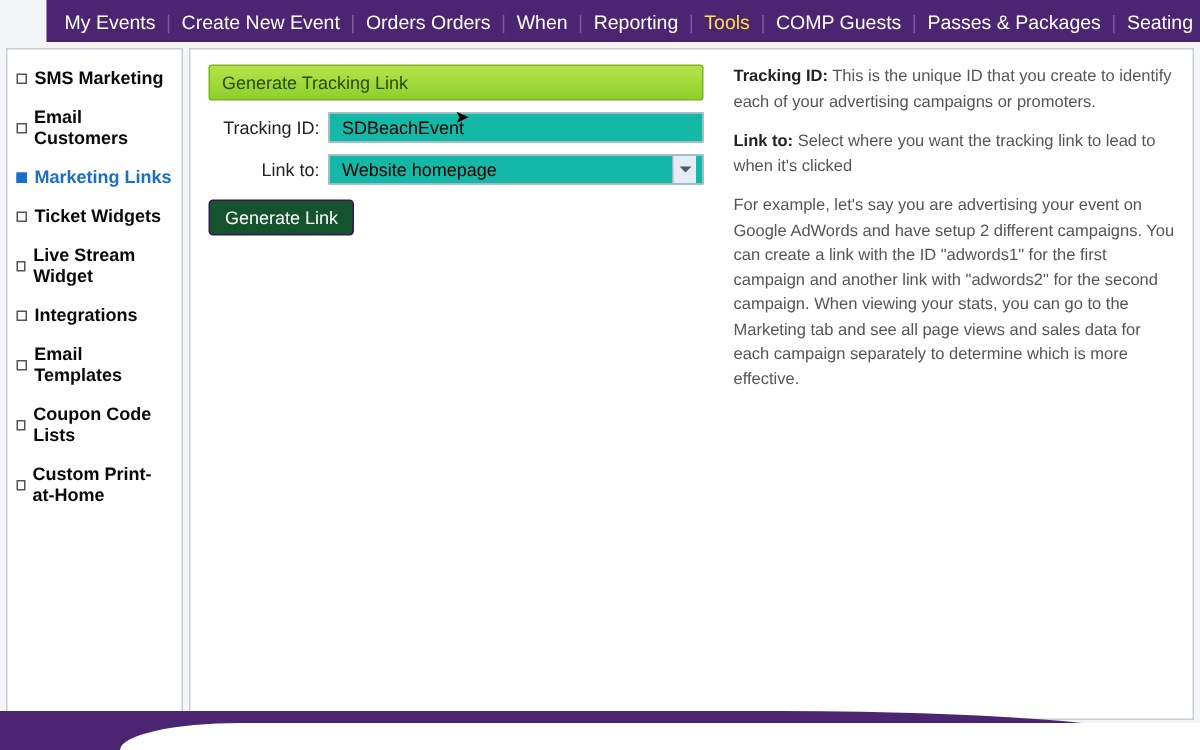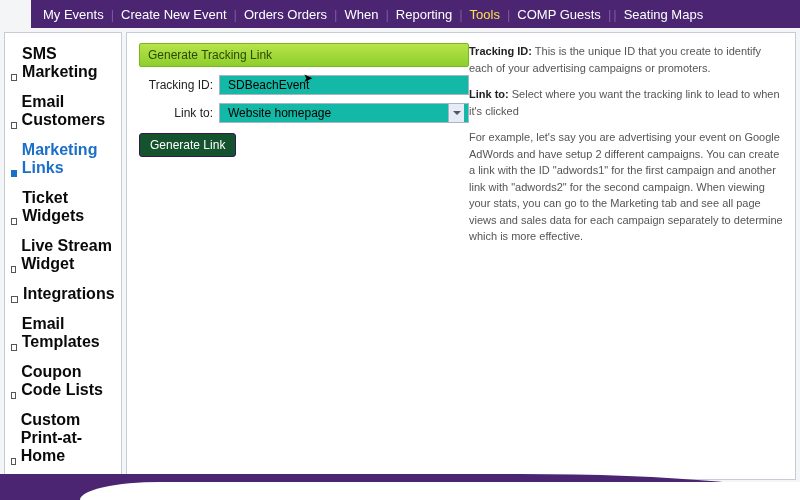--- a/index.html
+++ b/index.html
@@ -40,23 +40,23 @@
     gap: 4px;
   }
   .sidebar {
     width: 118px;
     background: #ffffff;
     border: 1px solid #c7cdd6;
     padding: 6px 0;
   }
   .sidebar .item {
     display: flex;
-    align-items: flex-end;
+    align-items: center;
     padding: 6px 6px;
-    font-size: 16px;
+    font-size: 12px;
     font-weight: bold;
     color: #0a0a0a;
     cursor: pointer;
   }
   .sidebar .item.active { color: #1a6fc9; }
   .sidebar .sq {
     width: 7px; height: 7px;
     border: 1px solid #555;
     margin-right: 5px;
     display: inline-block;
@@ -64,20 +64,21 @@
   .sidebar .item.active .sq {
     background: #1a6fc9;
     border-color: #1a6fc9;
   }
   .main {
     flex: 1;
     background: #ffffff;
     border: 1px solid #c7cdd6;
     display: flex;
     padding: 10px 12px;
+    gap: 20px;
   }
   .formcol { width: 330px; }
   .panel-header {
     background: linear-gradient(#b7e34a, #8dcf2c);
     border: 1px solid #7ab51d;
     color: #2b4a00;
     font-size: 12px;
     padding: 4px 8px;
     border-radius: 2px;
   }
@@ -172,20 +173,21 @@
   <a>Orders Orders</a>
     <span class="sep">|</span>
   <a>When</a>
     <span class="sep">|</span>
   <a>Reporting</a>
     <span class="sep">|</span>
   <a class="active">Tools</a>
     <span class="sep">|</span>
   <a>COMP Guests</a>
     <span class="sep">|</span>
+  <a>Passes &amp; Packages</a>
     <span class="sep">|</span>
   <a>Seating Maps</a>
 </div>
 
 <div class="container">
   <div class="sidebar">
     <div class="item">
         <span class="sq"></span>
         <span>SMS Marketing</span>
       </div>

